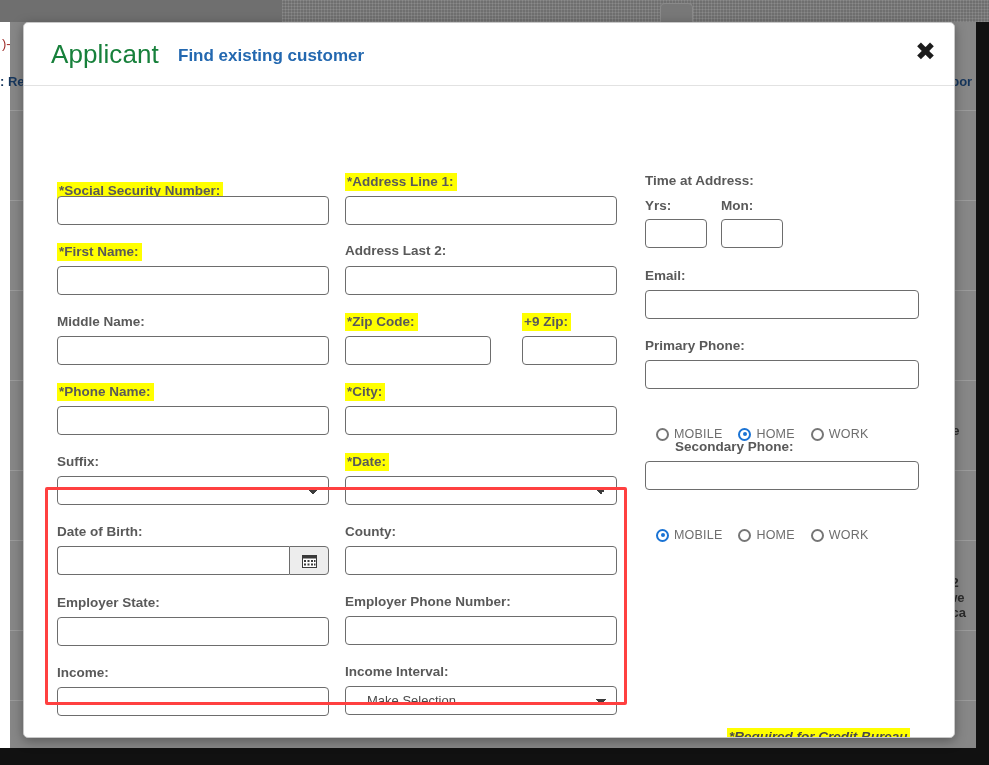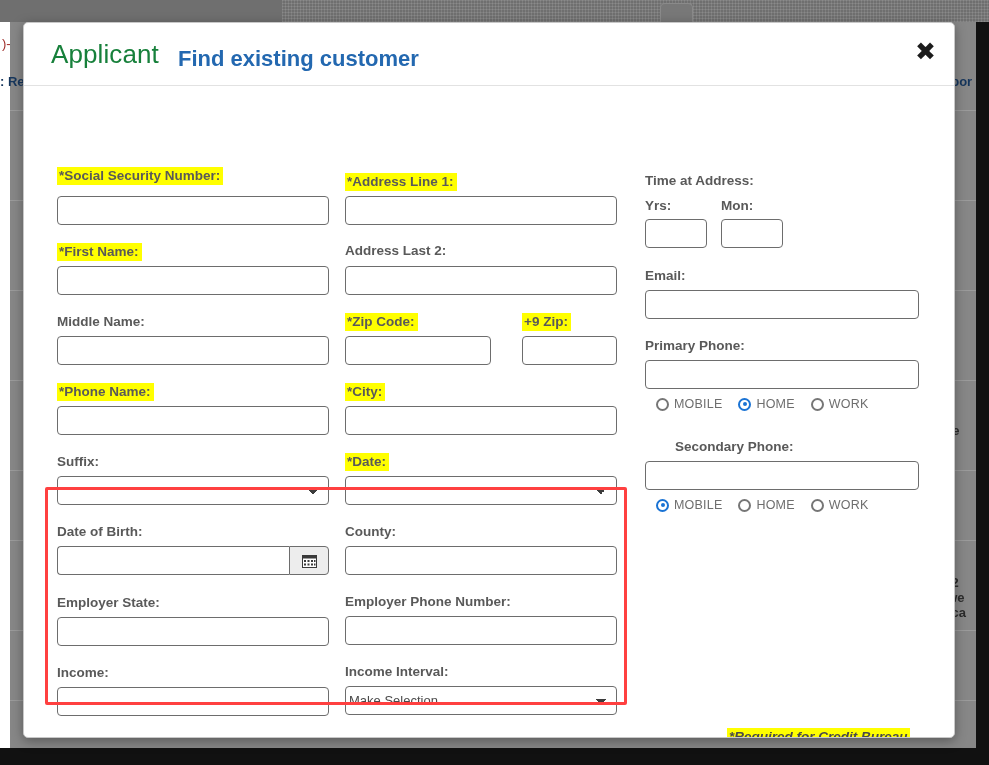--- a/index.html
+++ b/index.html
@@ -107,21 +107,21 @@
     position: absolute;
     left: 27px; top: 16px;
     font-size: 26px;
     font-weight: normal;
     color: #17803b;
     letter-spacing: .1px;
   }
   .modal-link {
     position: absolute;
     left: 154px; top: 23px;
-    font-size: 22px;
+    font-size: 17px;
     font-weight: bold;
     color: #2368b0;
     cursor: pointer;
   }
   .modal-close {
     position: absolute;
     right: 18px; top: 16px;
     font-size: 25px;
     font-weight: bold;
     color: #1b1b1b;
@@ -154,21 +154,21 @@
     background: #ffffff;
     border: 1px solid #6d6d6d;
     border-radius: 4px;
   }
   select.fld {
     -webkit-appearance: none;
     appearance: none;
     font-family: "Liberation Sans", sans-serif;
     font-size: 13px;
     color: #4a4a4a;
-    padding: 0 24px 0 3px;
+    padding: 0 24px 0 21px;
     background-image:
       linear-gradient(45deg, transparent 50%, #3c3c3c 50%),
       linear-gradient(135deg, #3c3c3c 50%, transparent 50%);
     background-position:
       calc(100% - 15px) 12px,
       calc(100% - 10px) 12px;
     background-size: 5px 5px, 5px 5px;
     background-repeat: no-repeat;
   }
   input.fld {
@@ -209,21 +209,21 @@
   .emp-box {
     position: absolute;
     left: 21px; top: 401px;
     width: 582px; height: 218px;
     border: 3px solid #ff4040;
     border-radius: 2px;
     pointer-events: none;
   }
 
   
-  .radio-row { position: absolute; display: flex; align-items: flex-start; }
+  .radio-row { position: absolute; display: flex; align-items: flex-start; margin-top: 30px; }
   .radio-item {
     display: flex;
     align-items: center;
     cursor: pointer;
     margin-right: 16px;
   }
   .radio-dot {
     width: 13px; height: 13px;
     border-radius: 50%;
     border: 2px solid #767676;
@@ -302,21 +302,21 @@
   <div id="modal">
 
     <div class="modal-header">
       <div class="modal-title">Applicant</div>
       <div class="modal-link">Find existing customer</div>
       <div class="modal-close">✖</div>
     </div>
 
     <div class="modal-body">
 
-      <div class="lbl hl" style="left:33px; top:81px">*Social Security Number:</div>
+      <div class="lbl hl" style="left:33px; top:96px">*Social Security Number:</div>
       <input class="fld" style="left: 33px; top: 110px; width: 272px;" value="">
 
       <div class="lbl hl" style="left:33px; top:157px">*First Name:</div>
       <input class="fld" style="left: 33px; top: 180px; width: 272px;" value="">
 
       <div class="lbl" style="left:33px; top:228px">Middle Name:</div>
       <input class="fld" style="left: 33px; top: 250px; width: 272px;" value="">
 
       <div class="lbl hl" style="left:33px; top:297px">*Phone Name:</div>
       <input class="fld" style="left: 33px; top: 320px; width: 272px;" value="">

